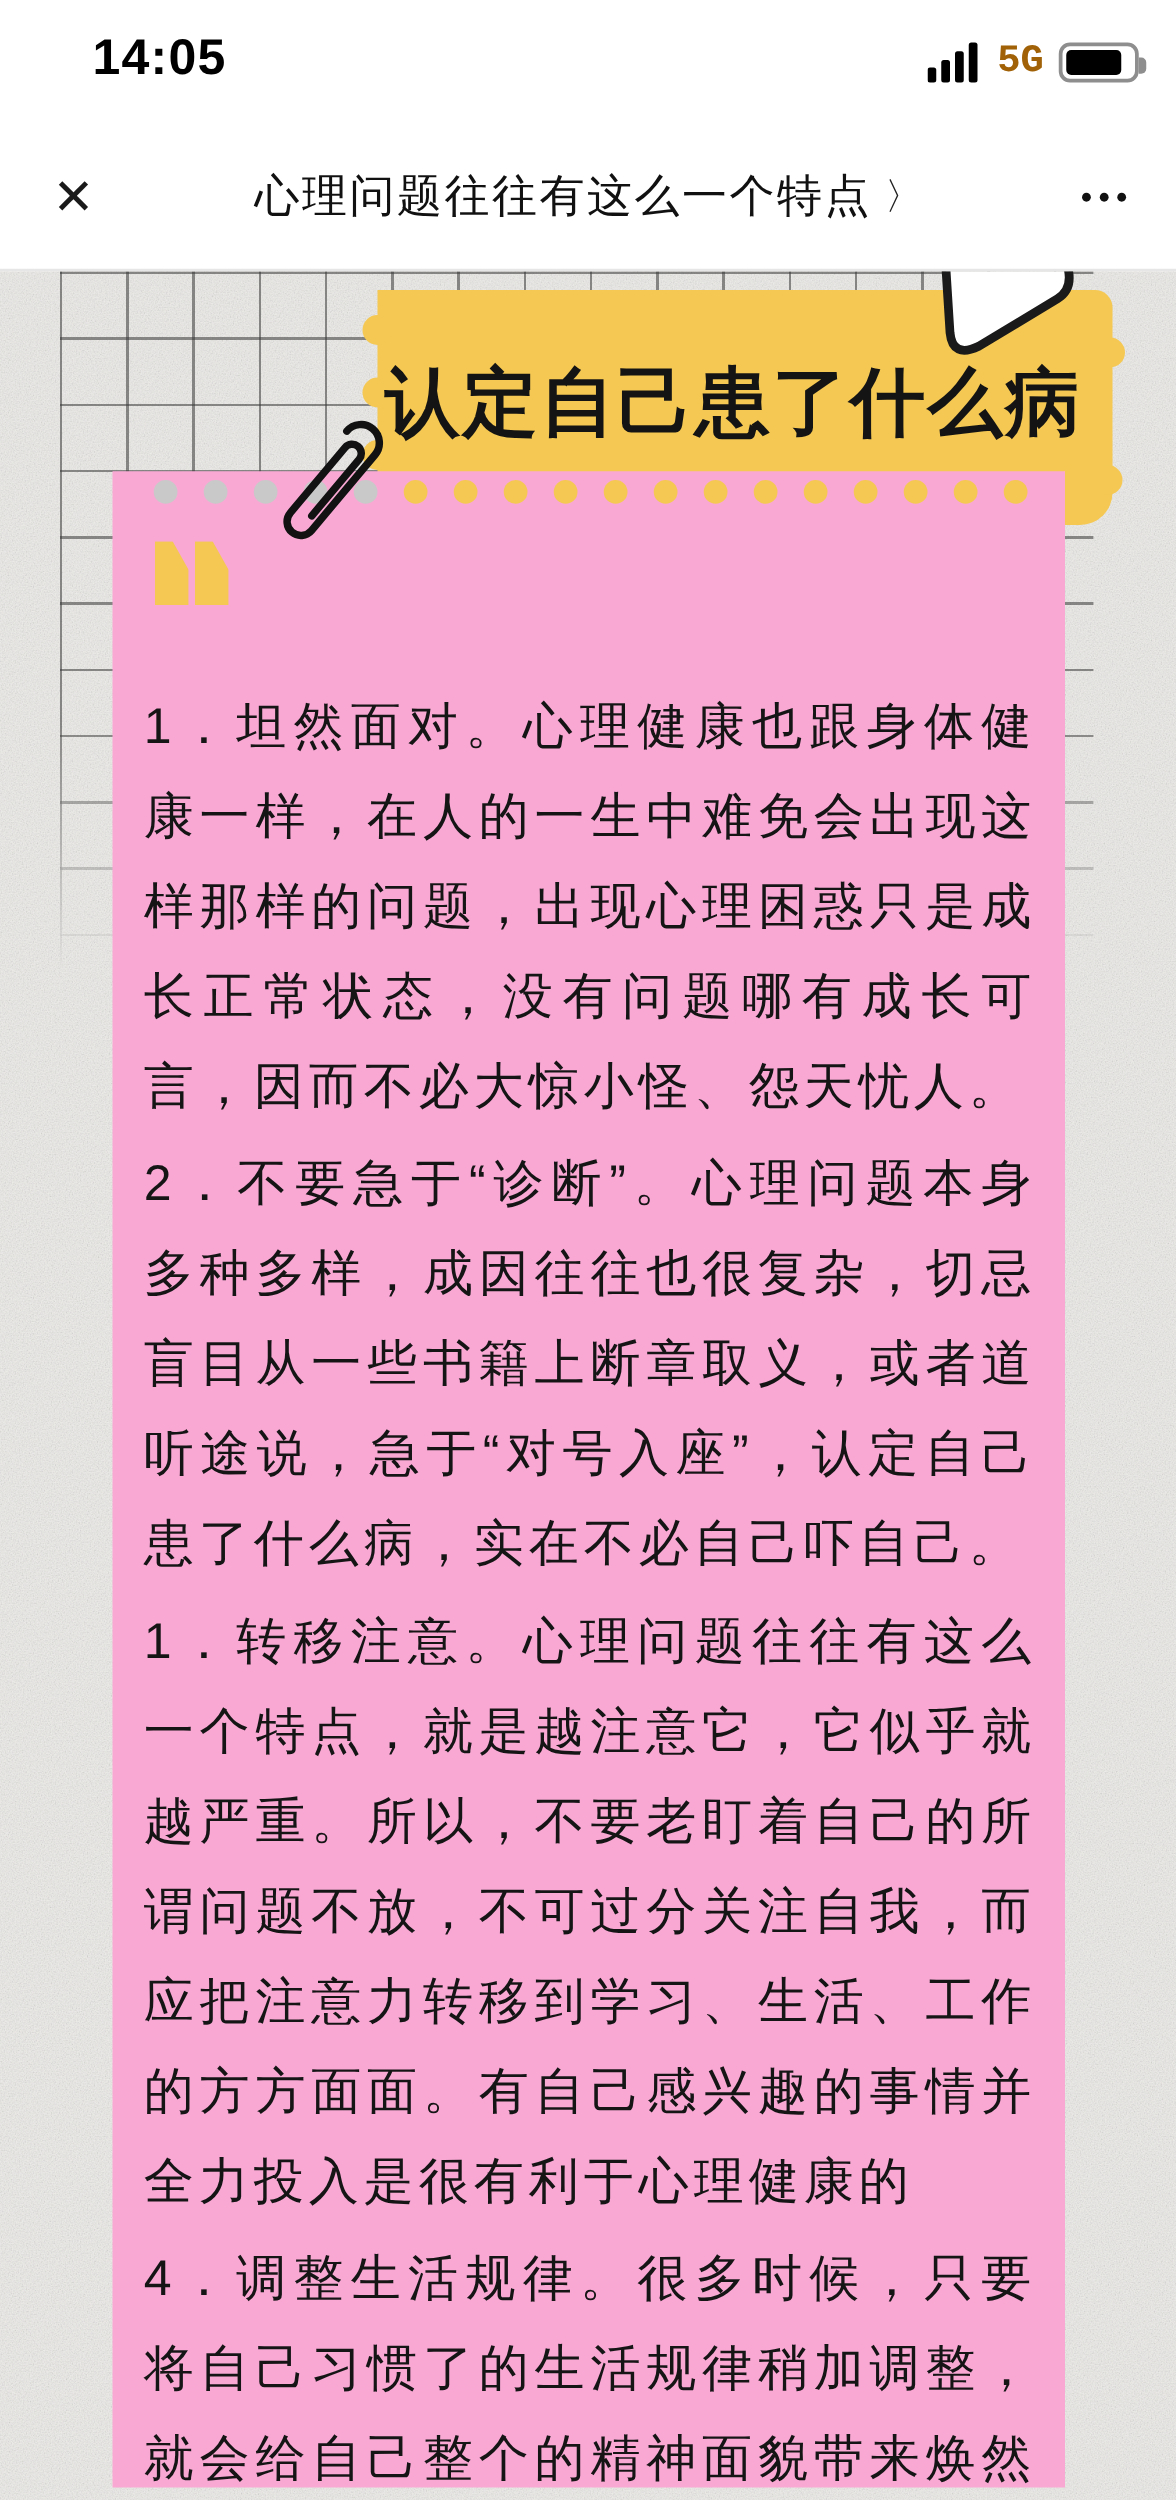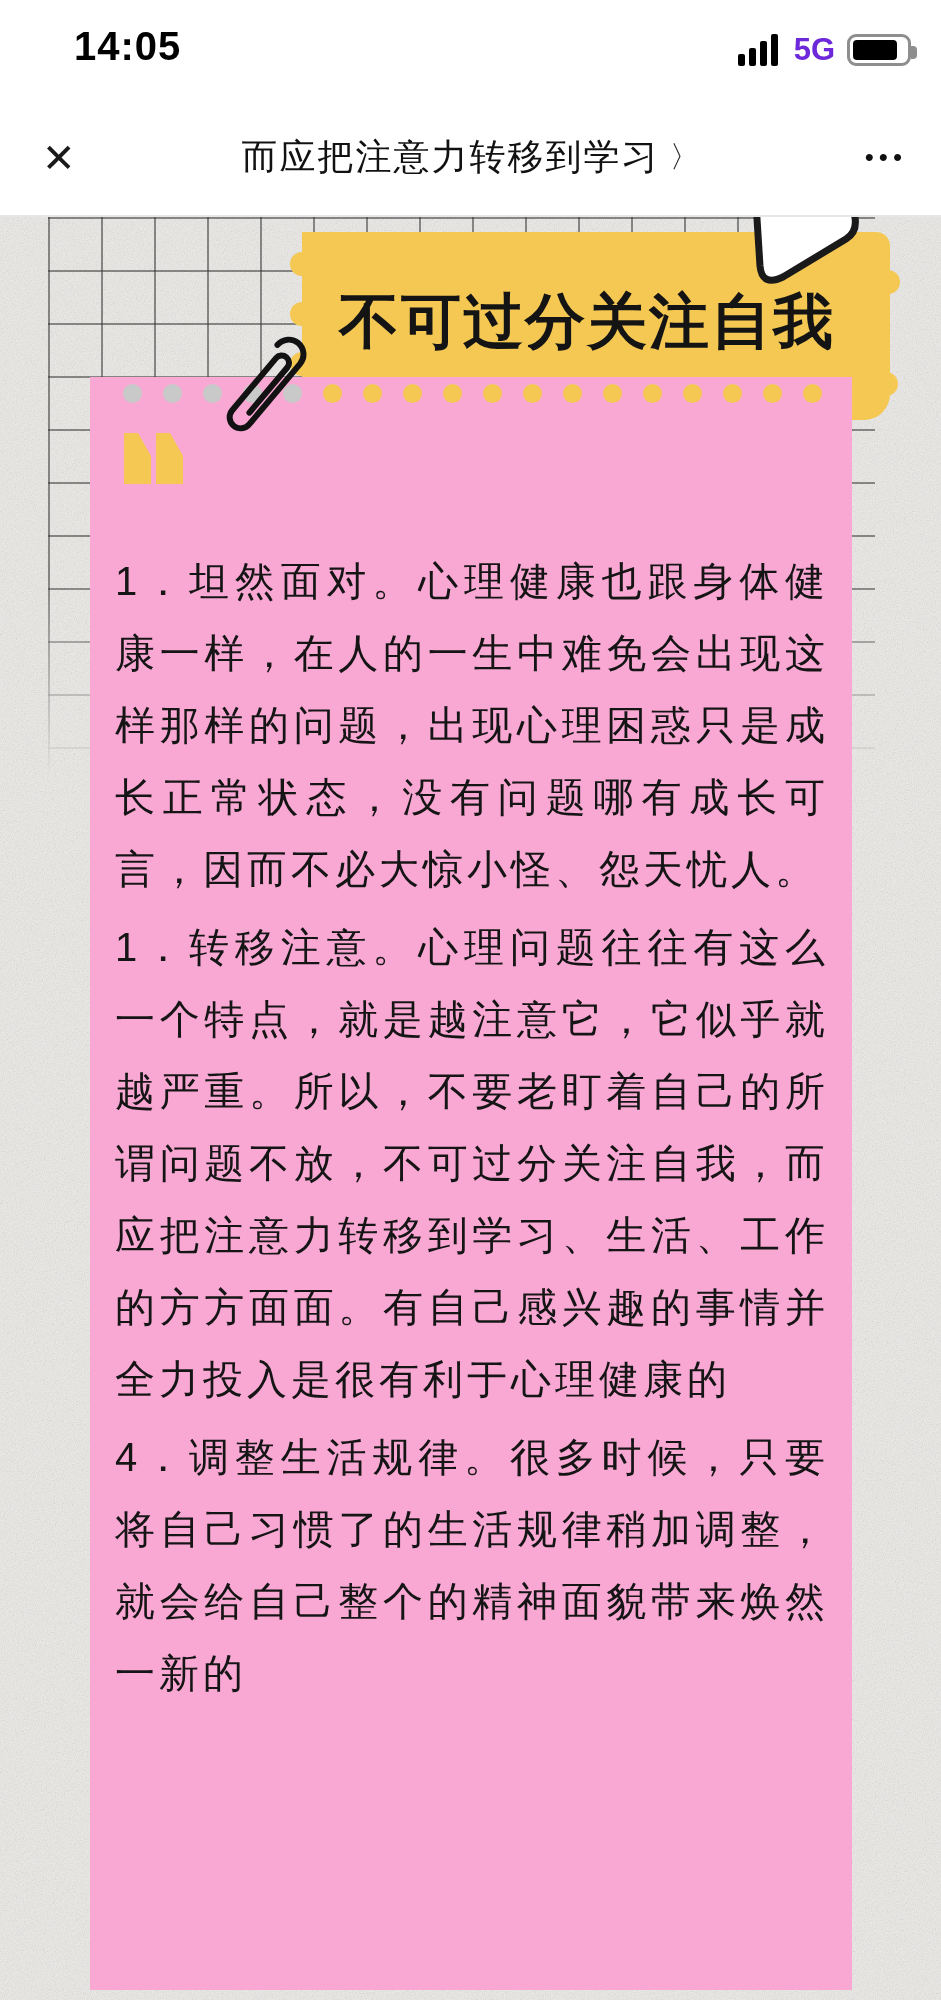--- a/index.html
+++ b/index.html
@@ -3,21 +3,21 @@
 <meta charset="utf-8">
 <style>
   * { margin:0; padding:0; box-sizing:border-box; }
   html,body { width:941px; height:2000px; overflow:hidden; background:#ffffff;
               font-family:"Liberation Sans","DejaVu Sans",sans-serif; }
 
   
   .status-bar { position:absolute; left:0; top:0; width:941px; height:100px; background:#fff;padding-left:24px; }
   .time { position:absolute; left:74px; top:24px; font-size:40px; font-weight:700; color:#000; letter-spacing:1px; }
   .status-right { position:absolute; right:30px; top:32px; display:flex; align-items:center; gap:12px; }
-  .net-label { font-size:31px; font-weight:600; color:#6d28d9; }
+  .net-label { font-size:31px; font-weight:600; color:#a16207;font-family:Liberation Mono, monospace; }
   .battery { position:relative; width:64px; height:32px; border:3px solid #8e8e8e; border-radius:9px; }
   .battery-fill { position:absolute; left:3px; top:3px; bottom:3px; width:44px; background:#000; border-radius:4px; }
   .battery-nub { position:absolute; right:-9px; top:9px; width:6px; height:13px; background:#8e8e8e; border-radius:0 4px 4px 0; }
 
   
   .nav-bar { position:absolute; left:0; top:100px; width:941px; height:117px; background:#fff;
              border-bottom:2px solid #e6e6e6; display:flex; align-items:center; }
   .close-btn { position:absolute; left:42px; top:0; height:100%; display:flex; align-items:center;
                font-size:40px; font-weight:300; color:#1a1a1a; cursor:pointer; }
   .nav-title-wrap { margin:0 auto; display:flex; align-items:center; gap:10px; }
@@ -81,21 +81,21 @@
     <span class="battery">
       <span class="battery-fill"></span>
       <span class="battery-nub"></span>
     </span>
   </div>
 </div>
 
 <div class="nav-bar">
   <span class="close-btn">✕</span>
   <span class="nav-title-wrap">
-    <span class="nav-title">而应把注意力转移到学习</span>
+    <span class="nav-title">心理问题往往有这么一个特点</span>
     <span class="nav-chevron">〉</span>
   </span>
   <span class="more-btn">•••</span>
 </div>
 
 <div class="content">
 
   <svg class="noise">
     <filter id="nz">
         <feTurbulence type="fractalNoise" baseFrequency="0.9" numOctaves="2"></feTurbulence>
@@ -107,21 +107,21 @@
   <div class="grid"></div>
 
   <div class="banner">
     <div class="banner-bg"></div>
     <div class="banner-blob"></div>
     <span class="scallop" style="left:-12px; top:20px"></span>
     <span class="scallop" style="left:-12px; top:70px"></span>
     <span class="scallop" style="left:-12px; top:120px"></span>
     <span class="scallop" style="left:574px; top:38px"></span>
     <span class="scallop" style="left:572px; top:140px"></span>
-    <div class="banner-title">不可过分关注自我</div>
+    <div class="banner-title">认定自己患了什么病</div>
   </div>
 
   <svg class="fold" viewBox="0 0 180 95">
     <path d="M 26,-14 L 30,49 Q 32,70 53,60 L 116,22 Q 129,14 124,-4 L 121,-14 Z" fill="#ffffff" stroke="#1a1a1a" stroke-width="7" stroke-linejoin="round"></path>
   </svg>
 
   <div class="card">
     <div class="dots">
         <span class="dot gray"></span>
         <span class="dot gray"></span>
@@ -141,20 +141,21 @@
         <span class="dot"></span>
         <span class="dot"></span>
         <span class="dot"></span>
       </div>
     <div class="quote">
       <span class="quote-mark"></span>
       <span class="quote-mark"></span>
     </div>
     <div class="article">
         <p>1．坦然面对。心理健康也跟身体健康一样，在人的一生中难免会出现这样那样的问题，出现心理困惑只是成长正常状态，没有问题哪有成长可言，因而不必大惊小怪、怨天忧人。</p>
+        <p>2．不要急于“诊断”。心理问题本身多种多样，成因往往也很复杂，切忌盲目从一些书籍上断章取义，或者道听途说，急于“对号入座”，认定自己患了什么病，实在不必自己吓自己。</p>
         <p>1．转移注意。心理问题往往有这么一个特点，就是越注意它，它似乎就越严重。所以，不要老盯着自己的所谓问题不放，不可过分关注自我，而应把注意力转移到学习、生活、工作的方方面面。有自己感兴趣的事情并全力投入是很有利于心理健康的</p>
         <p>4．调整生活规律。很多时候，只要将自己习惯了的生活规律稍加调整，就会给自己整个的精神面貌带来焕然一新的</p>
       </div>
   </div>
 
   <svg class="paperclip" viewBox="0 0 140 155">
     <g transform="translate(70,74) rotate(40) scale(0.92) translate(-48,-66)">
       <path d="M32,14 a16,16 0 0 1 32,0 l0,86 a12,12 0 0 1 -24,0 l0,-74 a8,8 0 0 1 16,0 l0,64" fill="none" stroke="#121212" stroke-width="6.5" stroke-linecap="round"></path>
     </g>
   </svg>

